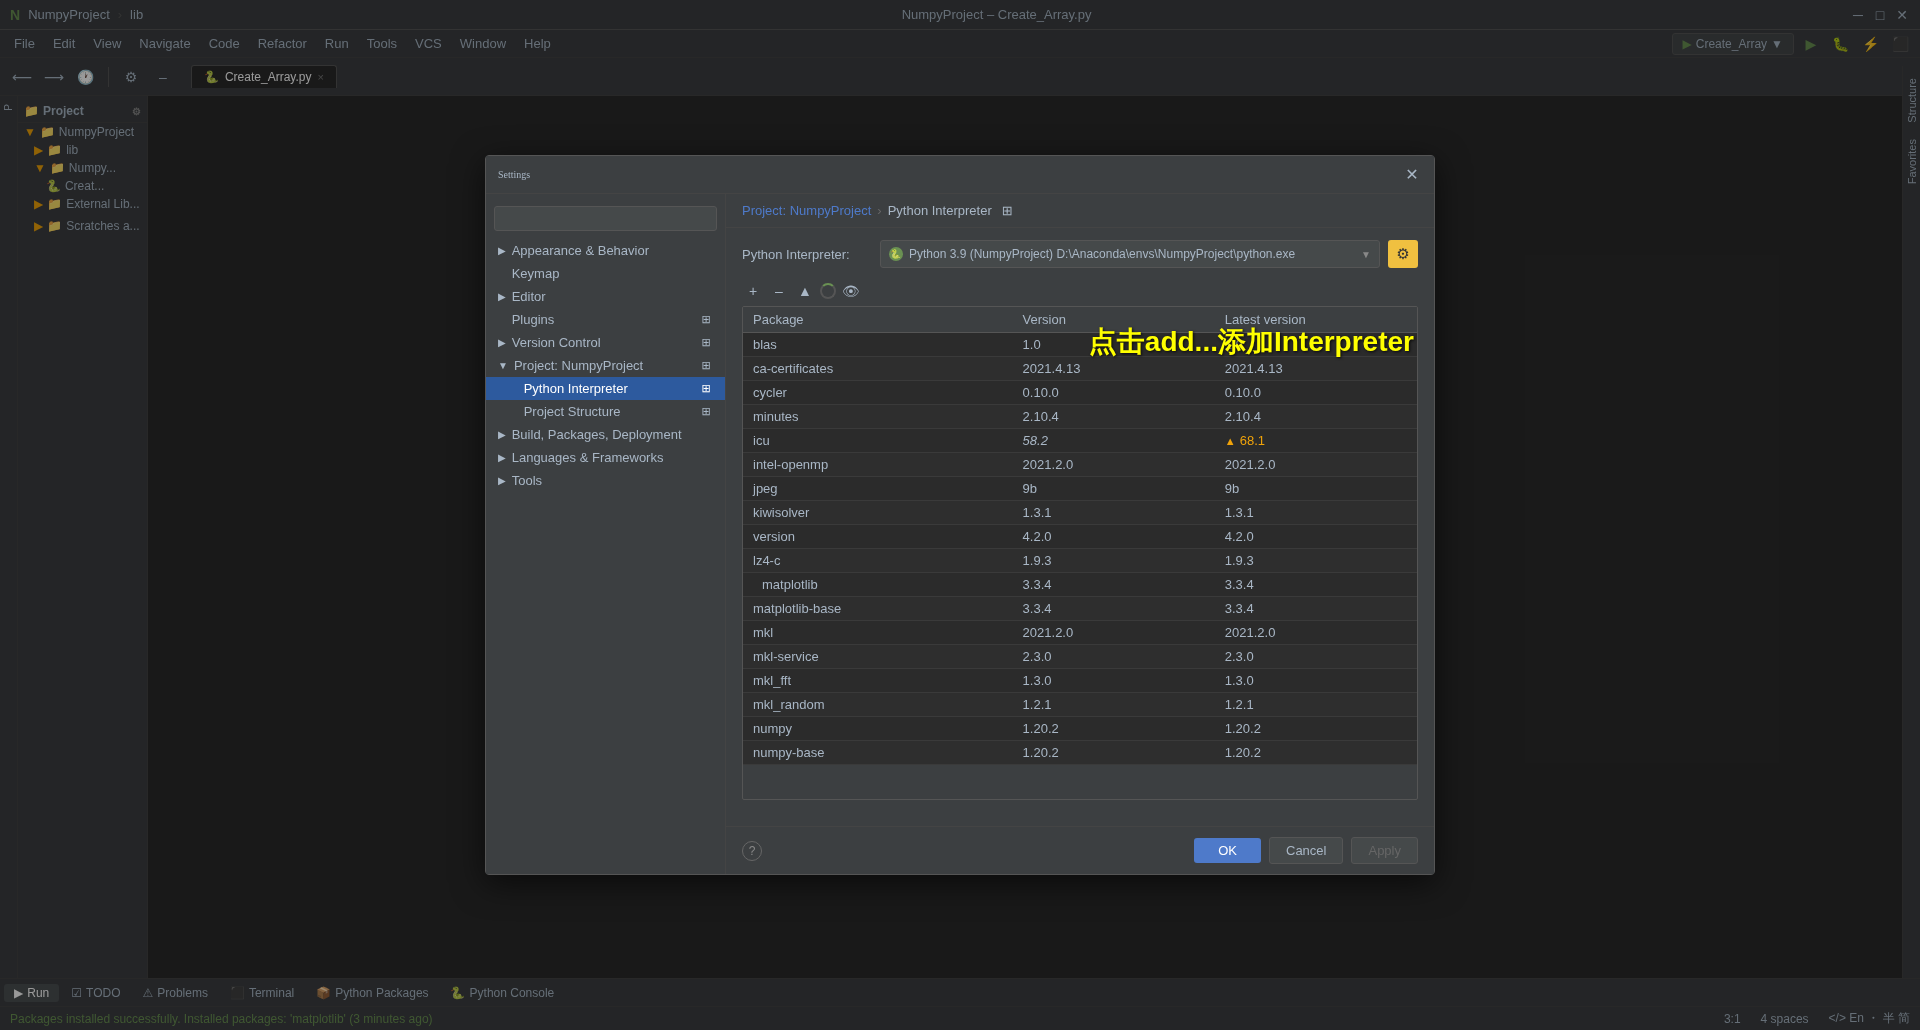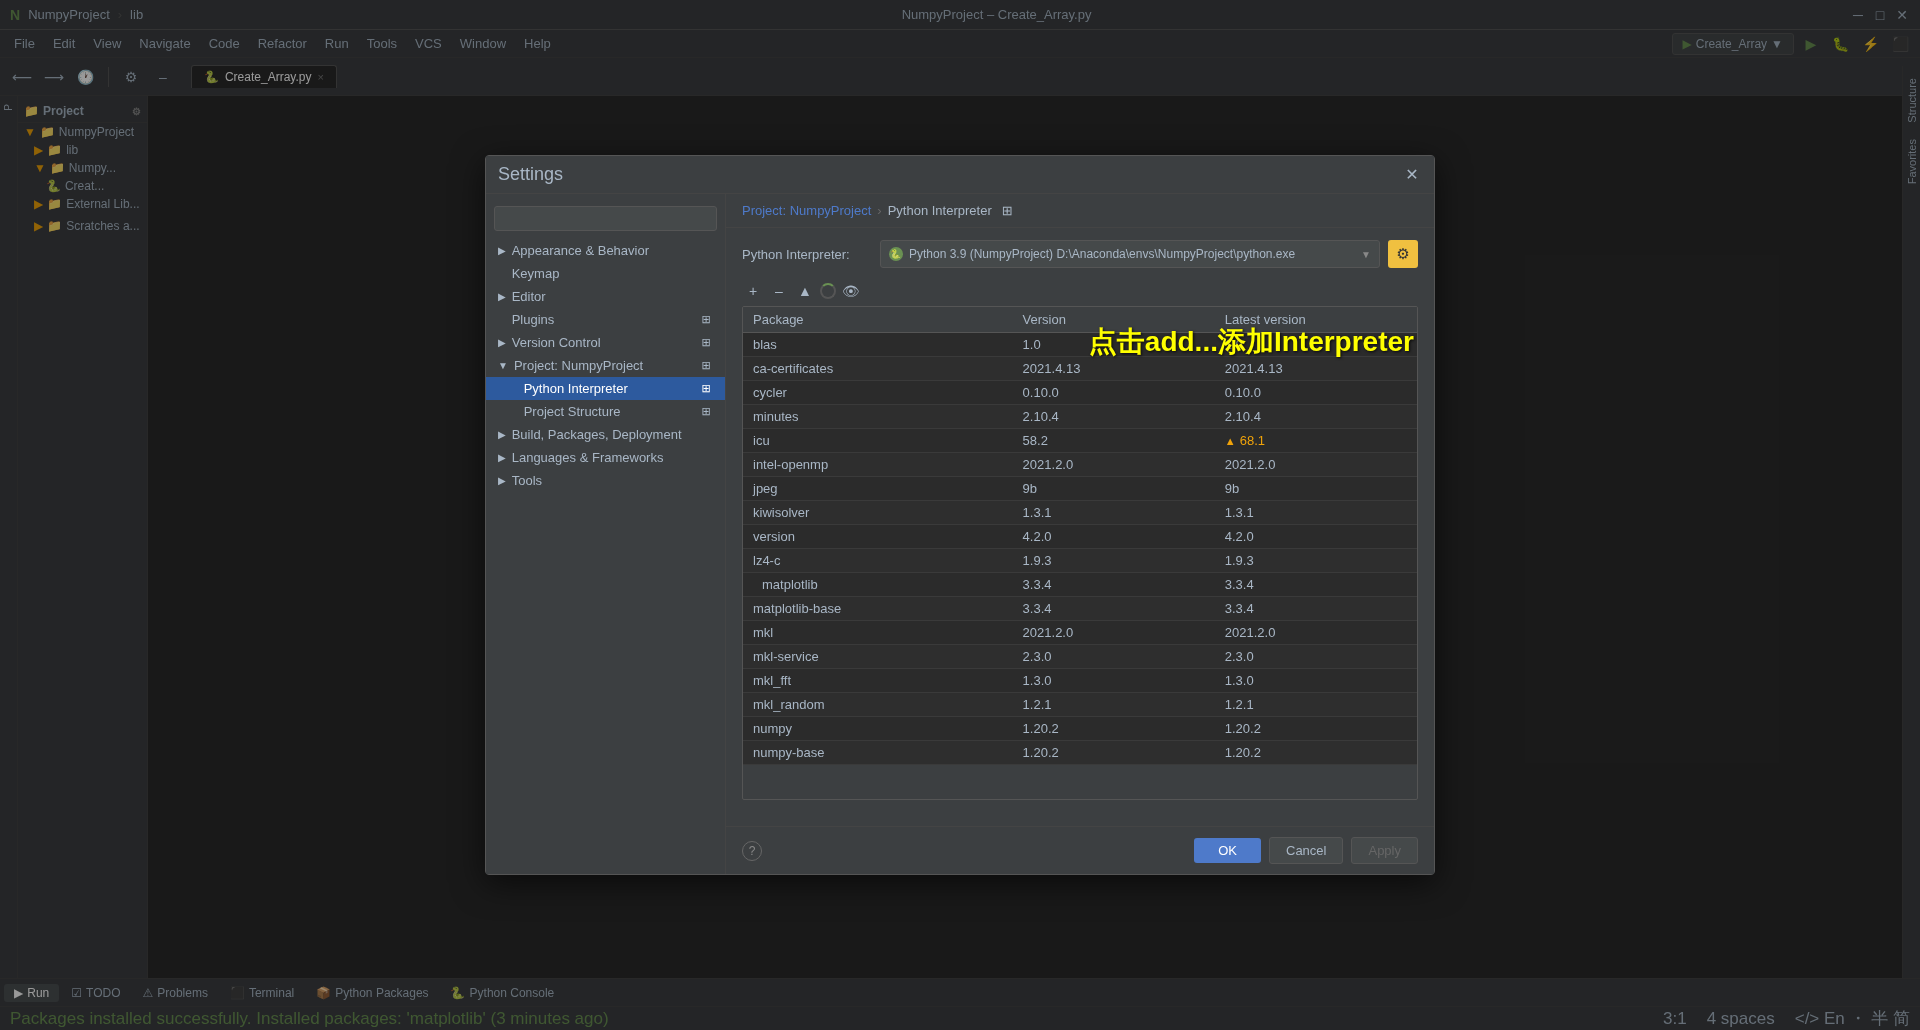--- a/index.html
+++ b/index.html
@@ -169,21 +169,21 @@
     }
 
     
     .status-bar {
       height: 24px;
       background: #3c3f41;
       border-top: 1px solid #444;
       display: flex;
       align-items: center;
       padding: 0 10px;
-      font-size: 17px;
+      font-size: 12px;
       color: #a9b7c6;
       gap: 20px;
       position: absolute;
       bottom: 0;
       left: 0;
       right: 0;
     }
     .status-green { color: #6a9153; }
 
     
@@ -236,23 +236,24 @@
     .dialog-title-bar {
       height: 38px;
       background: #3c3f41;
       border-bottom: 1px solid #444;
       display: flex;
       align-items: center;
       justify-content: space-between;
       padding: 0 12px;
     }
     .dialog-title {
-      font-size: 18px;
+      font-size: 10px;
       color: #a9b7c6;
       font-weight: normal;
+      font-family: Liberation Serif, serif;
     }
     .dialog-close {
       cursor: pointer;
       color: #a9b7c6;
       font-size: 16px;
       width: 20px;
       height: 20px;
       display: flex;
       align-items: center;
       justify-content: center;
@@ -885,21 +886,21 @@
                         <td style="width: 30%;">0.10.0</td>
                         <td style="width: 30%;">0.10.0</td>
                       </tr>
                       <tr>
                         <td style="width: 40%;">minutes</td>
                         <td style="width: 30%;">2.10.4</td>
                         <td style="width: 30%;">2.10.4</td>
                       </tr>
                       <tr>
                         <td style="width: 40%;">icu</td>
-                        <td style="width: 30%;">58.2</td>
+                        <td style="width: 30%; font-style: italic;">58.2</td>
                         <td style="width: 30%;">
                           <span class="version-update"><span class="up-arrow">▲</span> 68.1</span>
                         </td>
                       </tr>
                       <tr>
                         <td style="width: 40%;">intel-openmp</td>
                         <td style="width: 30%;">2021.2.0</td>
                         <td style="width: 30%;">2021.2.0</td>
                       </tr>
                       <tr>

